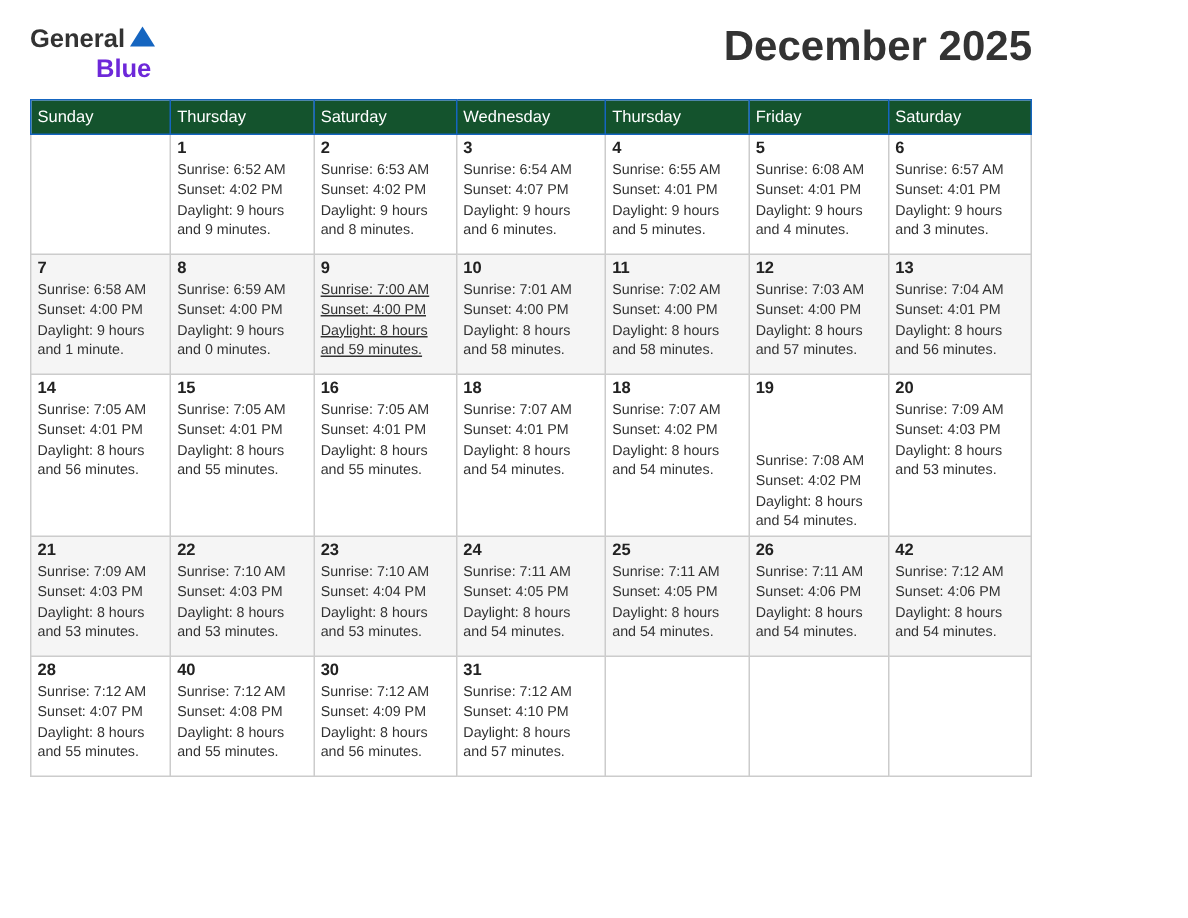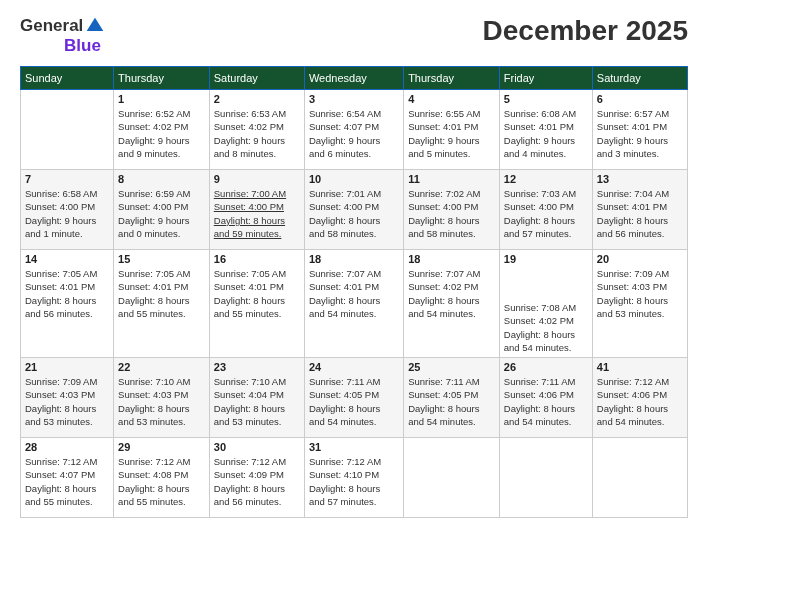--- a/index.html
+++ b/index.html
@@ -314,37 +314,37 @@
 and 54 minutes.</div>
           </td>
           <td>
             <span class="day-num">26</span>
             <div class="day-info" style="white-space: pre-line;">Sunrise: 7:11 AM
 Sunset: 4:06 PM
 Daylight: 8 hours
 and 54 minutes.</div>
           </td>
           <td>
-            <span class="day-num">41</span>
+            <span class="day-num">42</span>
             <div class="day-info" style="white-space: pre-line;">Sunrise: 7:12 AM
 Sunset: 4:06 PM
 Daylight: 8 hours
 and 54 minutes.</div>
           </td>
         </tr>
         <tr>
           <td>
             <span class="day-num">28</span>
             <div class="day-info" style="white-space: pre-line;">Sunrise: 7:12 AM
 Sunset: 4:07 PM
 Daylight: 8 hours
 and 55 minutes.</div>
           </td>
           <td>
-            <span class="day-num">29</span>
+            <span class="day-num">40</span>
             <div class="day-info" style="white-space: pre-line;">Sunrise: 7:12 AM
 Sunset: 4:08 PM
 Daylight: 8 hours
 and 55 minutes.</div>
           </td>
           <td>
             <span class="day-num">30</span>
             <div class="day-info" style="white-space: pre-line;">Sunrise: 7:12 AM
 Sunset: 4:09 PM
 Daylight: 8 hours

